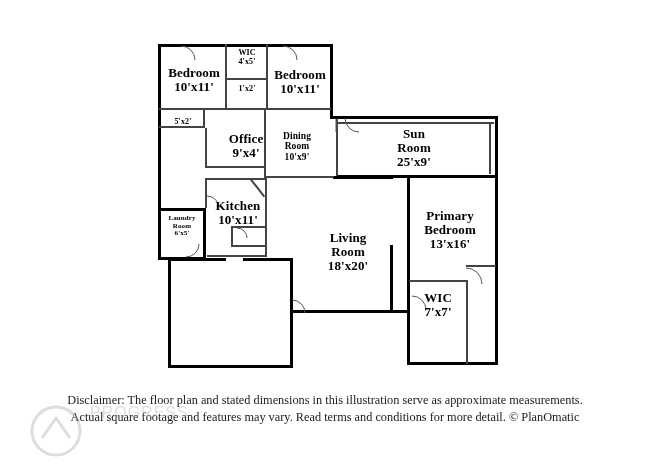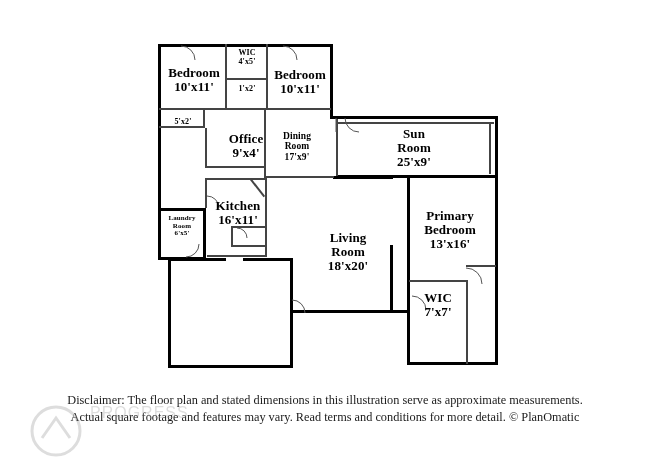--- a/index.html
+++ b/index.html
@@ -171,26 +171,26 @@
   <div class="label lbl-sm" style="left:229px; top:49px; width:36px;">WIC
 4'x5'</div>
   <div class="label lbl-sm" style="left:229px; top:85px; width:36px;">1'x2'</div>
   <div class="label lbl-lg" style="left:269px; top:68px; width:62px;">Bedroom
 10'x11'</div>
   <div class="label lbl-sm" style="left:166px; top:118px; width:34px;">5'x2'</div>
   <div class="label lbl-lg" style="left:206px; top:132px; width:48px;margin-left:16px;">Office
 9'x4'</div>
   <div class="label lbl-md" style="left:274px; top:131px; width:46px;">Dining
 Room
-17'x9'</div>
+10'x9'</div>
   <div class="label lbl-lg" style="left:388px; top:127px; width:52px;">Sun
 Room
 25'x9'</div>
   <div class="label lbl-lg" style="left:212px; top:199px; width:52px;">Kitchen
-16'x11'</div>
+10'x11'</div>
   <div class="label lbl-xs" style="left:161px; top:215px; width:42px;">Laundry
 Room
 6'x5'</div>
   <div class="label lbl-lg" style="left:320px; top:231px; width:56px;">Living
 Room
 18'x20'</div>
   <div class="label lbl-lg" style="left:418px; top:209px; width:64px;">Primary
 Bedroom
 13'x16'</div>
   <div class="label lbl-lg" style="left:414px; top:291px; width:48px;">WIC

